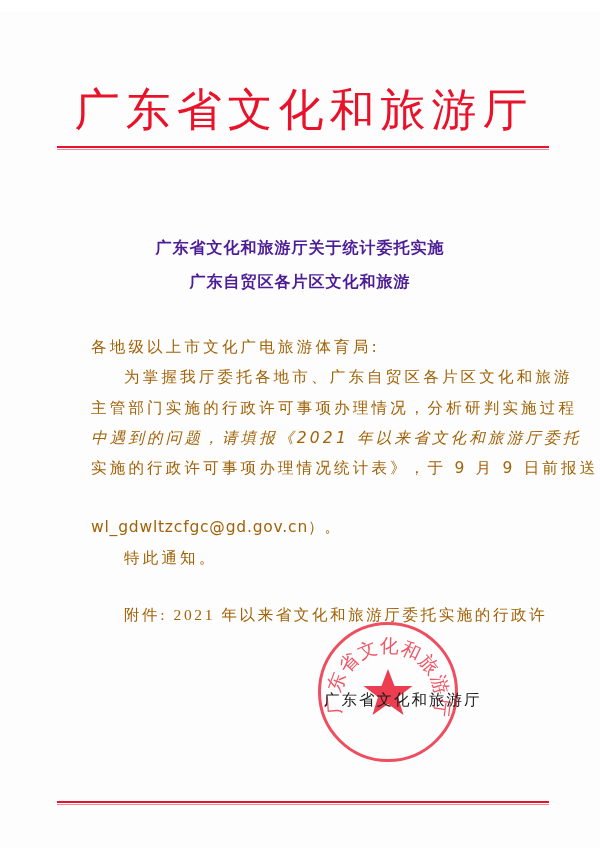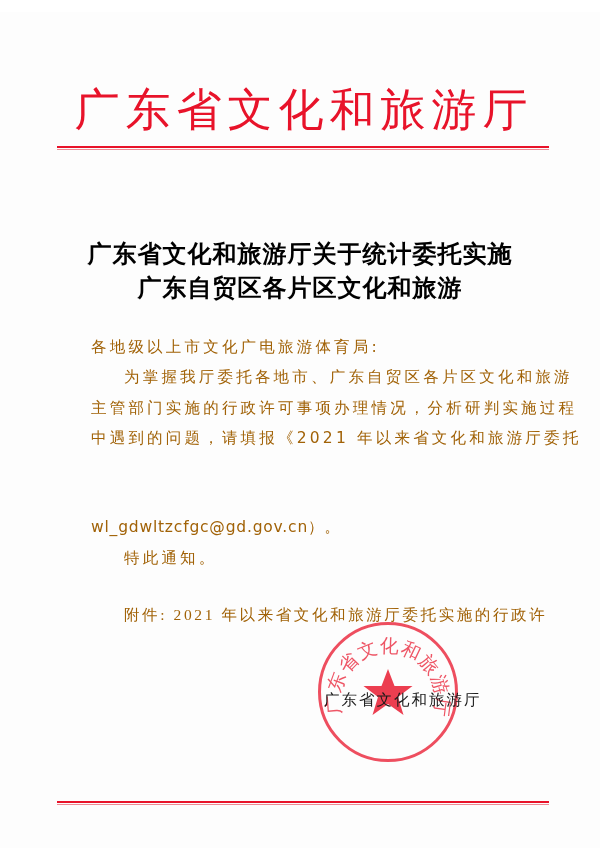--- a/index.html
+++ b/index.html
@@ -56,23 +56,23 @@
     .rule-top { top: 134px; }
     .rule-bottom { top: 789px; }
 
     .title {
       position: absolute;
       left: 0;
       width: 600px;
       text-align: center;
       font-family: "DejaVu Serif", "Liberation Serif", serif;
       font-weight: bold;
-      font-size: 24px;
+      font-size: 16px;
       letter-spacing: 1px;
-      color: #000000;
+      color: #4c1d95;
       white-space: nowrap;
     }
     .title-1 { top: 226px; }
     .title-2 { top: 260px; }
 
     .body-line {
       position: absolute;
       font-family: "DejaVu Sans", "Liberation Sans", sans-serif;
       font-size: 15.5px;
       letter-spacing: 3.2px;
@@ -115,21 +115,22 @@
   <div class="masthead">广东省文化和旅游厅</div>
   <div class="rule rule-top"></div>
 
   <div class="title title-1">广东省文化和旅游厅关于统计委托实施</div>
   <div class="title title-2">广东自贸区各片区文化和旅游</div>
 
   <div class="body-line" style="left:91px; top:325px;">各地级以上市文化广电旅游体育局:</div>
 
   <div class="body-line" style="left:124px; top:355px;">为掌握我厅委托各地市、广东自贸区各片区文化和旅游</div>
   <div class="body-line" style="left:91px; top:386px;">主管部门实施的行政许可事项办理情况，分析研判实施过程</div>
-  <div class="body-line" style="left:91px; top:416px;">中遇到的问题，请填报《2021 年以来省文化和旅游厅委托</div>
+  <div class="body-line" style="left:91px; top:416px;font-style:italic;">中遇到的问题，请填报《2021 年以来省文化和旅游厅委托</div>
+  <div class="body-line" style="left:91px; top:446px;">实施的行政许可事项办理情况统计表》，于 9 月 9 日前报送</div>
   <div class="body-line" style="left:91px; top:505px; letter-spacing:0.8px;">wl_gdwltzcfgc@gd.gov.cn）。</div>
 
   <div class="body-line" style="left:124px; top:536px;">特此通知。</div>
 
   <div class="body-line" style="left:124px; top:593px; letter-spacing:2.6px;font-family:Liberation Serif, serif;">附件: 2021 年以来省文化和旅游厅委托实施的行政许</div>
 
   <div class="seal">
     <svg viewBox="0 0 134 134">
       <defs>
         <path id="sealArc" d="M 22 92 A 48 48 0 1 1 112 92" fill="none"></path>

